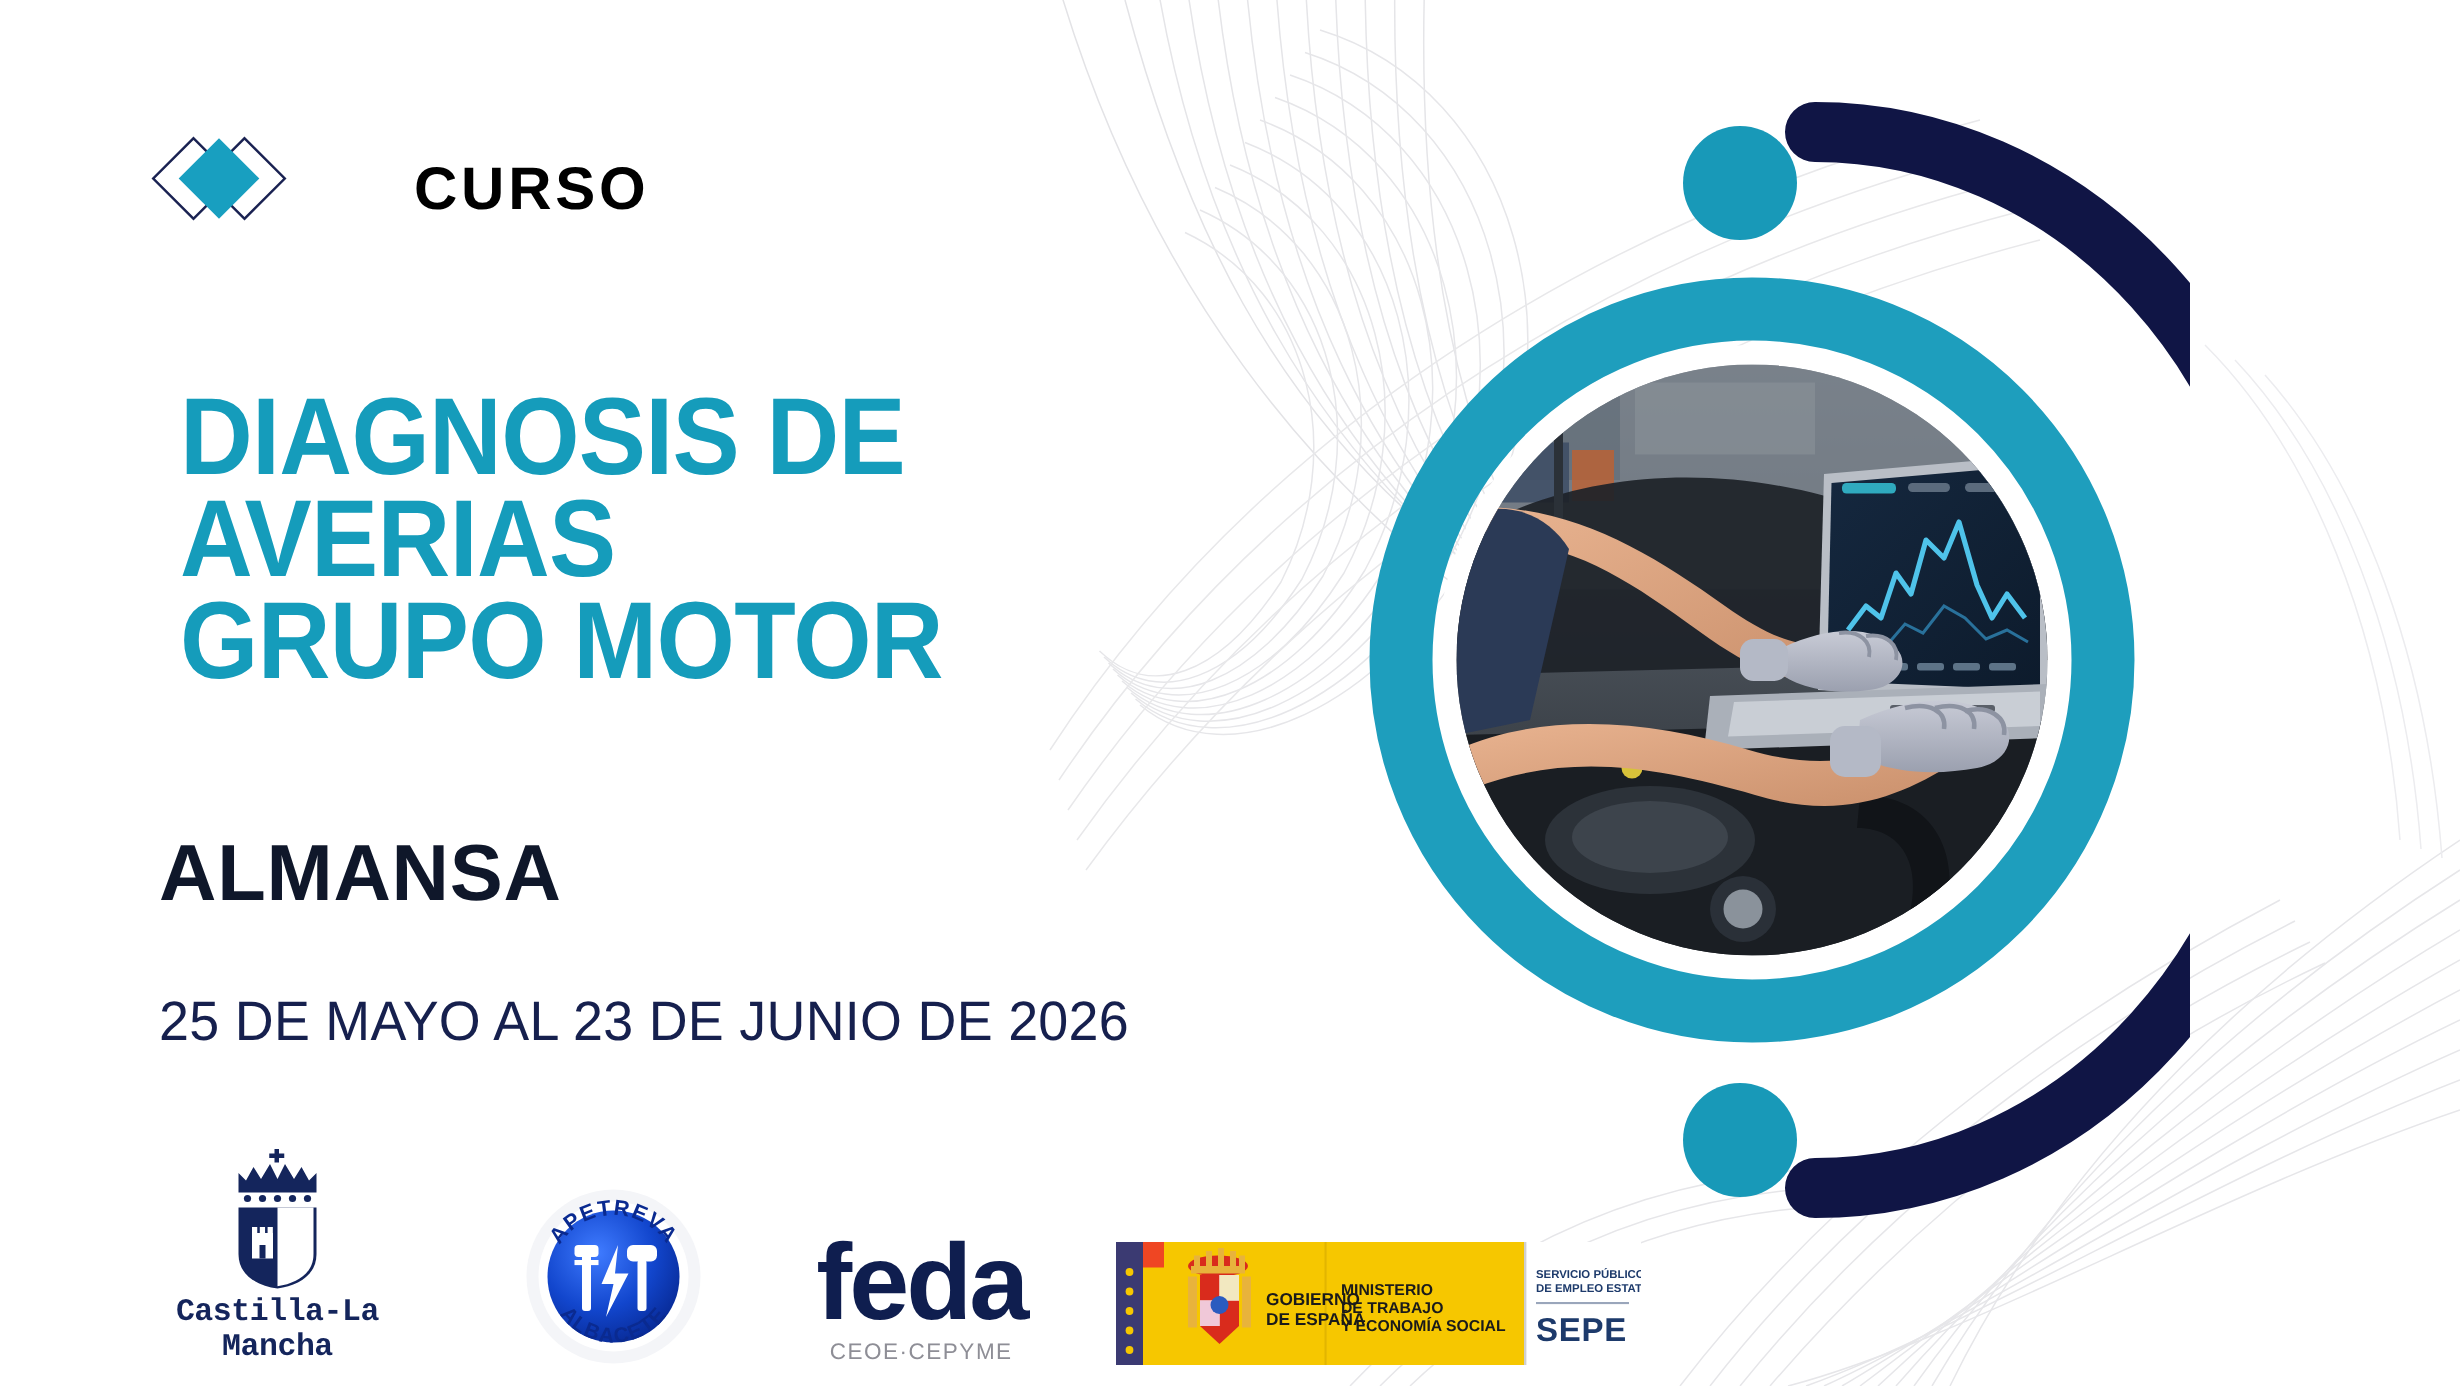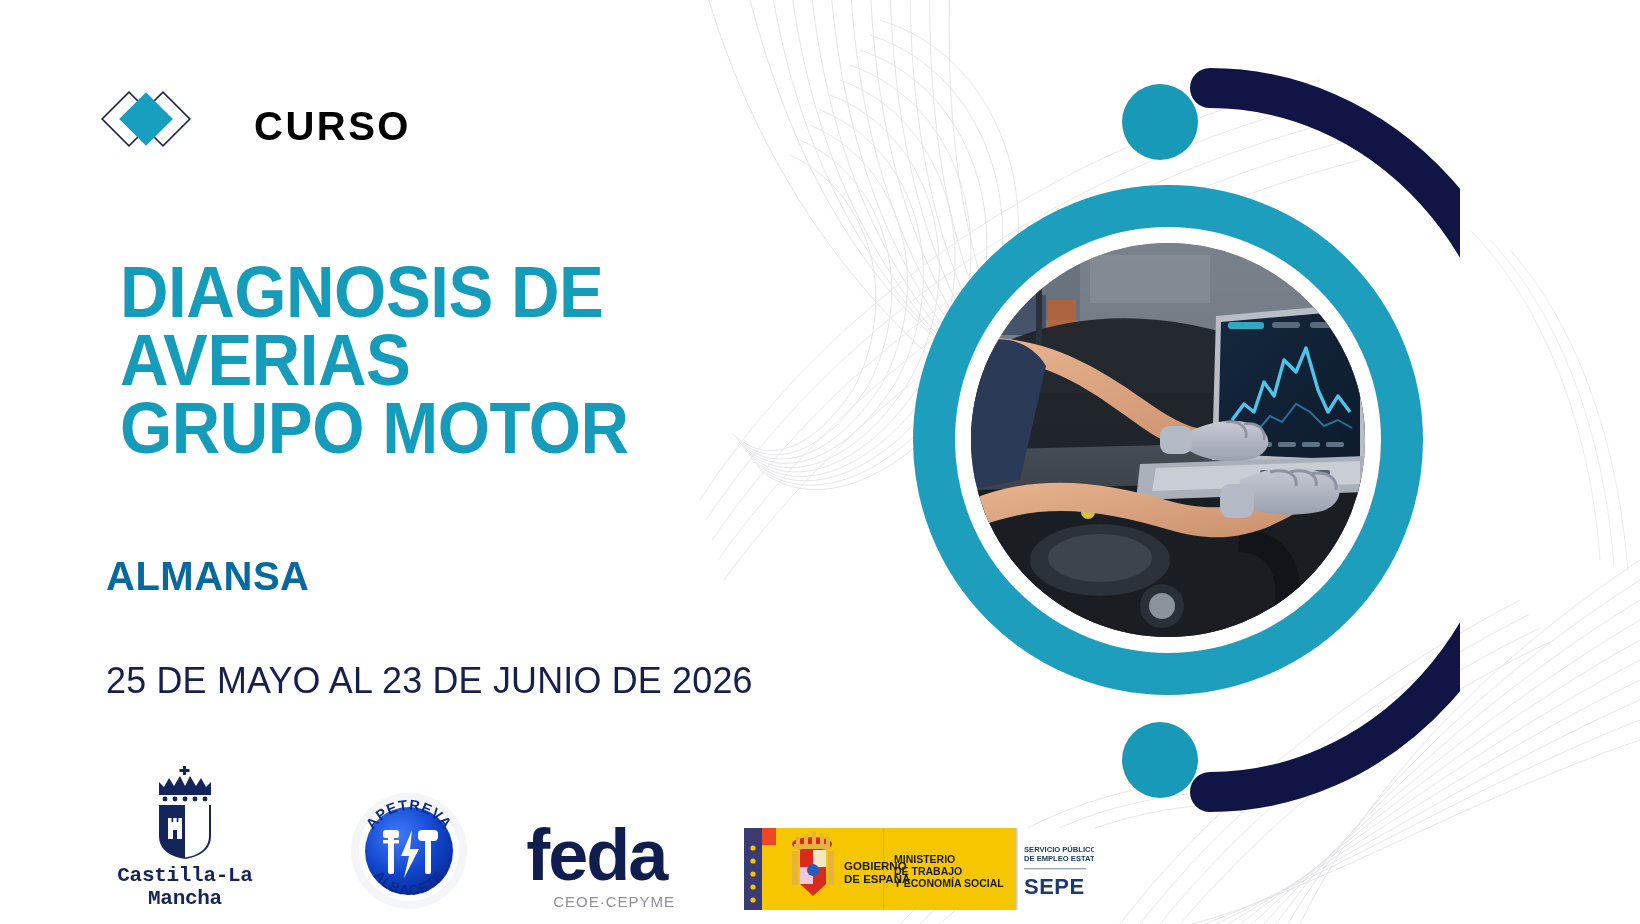--- a/index.html
+++ b/index.html
@@ -29,21 +29,21 @@
     pointer-events: none;
   }
 
   
   .header {
     position: absolute;
     left: 100px;
     top: 84px;
     display: flex;
     align-items: center;
-    gap: 62px;
+    gap: 84px;
   }
   .brand-mark {
     width: 92px;
     height: 84px;
     flex: 0 0 auto;
   }
   .curso-label {
     font-size: 40px;
     font-weight: bold;
     letter-spacing: 2.5px;
@@ -88,23 +88,23 @@
     letter-spacing: 1px;
     box-sizing: border-box;
   }
 
   
   .location {
     position: absolute;
     left: 106px;
     top: 556px;
     margin: 0;
-    font-size: 40px;
+    font-size: 53px;
     font-weight: bold;
-    color: #0369a1;
+    color: #0f172a;
     letter-spacing: 0.5px;
     line-height: 1;
   }
 
   
   .dates {
     position: absolute;
     left: 106px;
     top: 662px;
     margin: 0;
@@ -150,20 +150,21 @@
     font-weight: bold;
     color: #14255c;
     letter-spacing: -0.3px;
   }
   .feda-word {
     font-size: 72px;
     font-weight: bold;
     color: #0f1e4f;
     letter-spacing: -2px;
     line-height: 0.82;
+    text-align: center;
   }
   .feda-sub {
     text-align: center;
     font-size: 15px;
     color: #8e8e96;
     letter-spacing: 1px;
     margin-top: 8px;
   }
 </style>
 </head>

